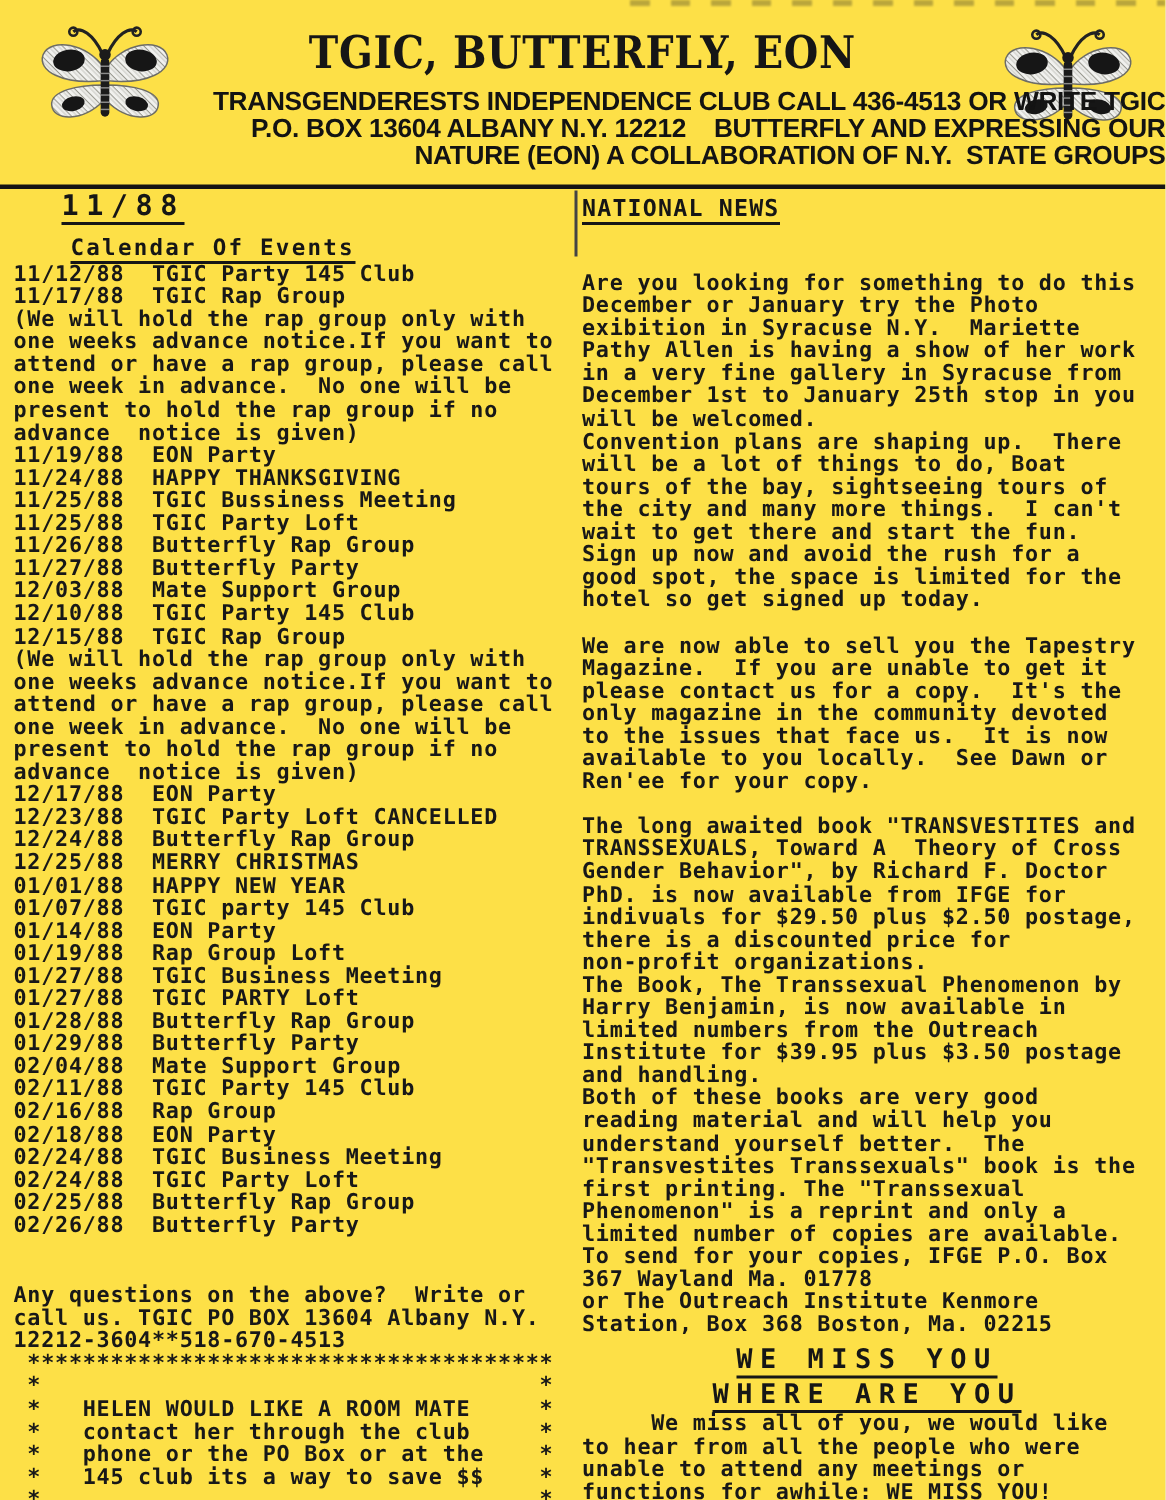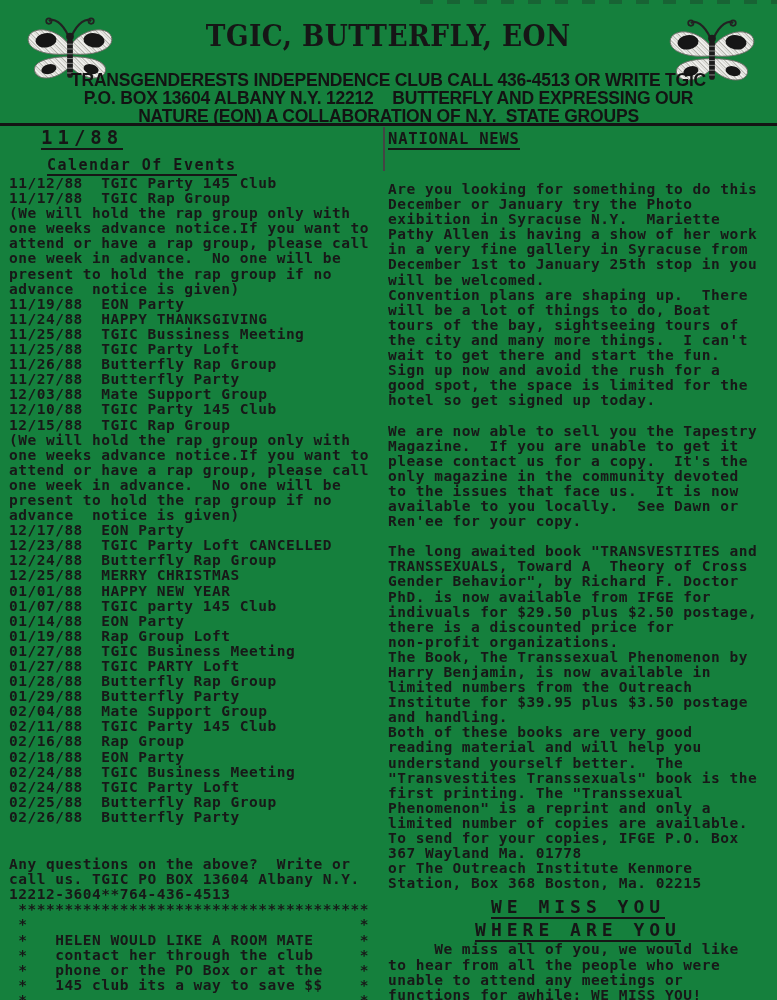--- a/index.html
+++ b/index.html
@@ -1,38 +1,38 @@
 <!DOCTYPE html>
 <html><head>
 <meta charset="utf-8">
 <style>
   html,body { margin:0; padding:0; background:#e8e8e6; }
   .page {
     position:relative; width:777px; height:1000px;
-    background:#15803d; color:#161616; overflow:hidden;
+    background:#fde047; color:#161616; overflow:hidden;
     font-family:"DejaVu Sans Mono", monospace;
   }
   
   .tw {
     font:700 14.5px/15.1px "DejaVu Sans Mono", monospace;
     letter-spacing:0.5px; white-space:pre; color:#181818; margin:0;
   }
   .gap1 { margin-top:32px; }
   .ul { border-bottom:2.5px solid #161616; padding-bottom:0; display:inline-block; }
 
   .butterfly-left  { position:absolute; left:22px;  top:6px;  width:96px; height:84px; }
   .butterfly-right { position:absolute; left:664px; top:8px;  width:96px; height:84px; }
 
   .title {
     position:absolute; left:110px; right:110px; top:18px; text-align:center;
     font:700 30px/36px "DejaVu Serif", serif; letter-spacing:0.5px;
   }
   .title span { display:inline-block; transform:scaleX(0.88); transform-origin:center; }
   .subtitle {
-    position:absolute; left:0; right:0; top:71px; text-align:center;
+    position:absolute; left:0; right:0; top:58px; text-align:right;
     font:700 17.5px/18.2px "Liberation Sans", sans-serif;
     letter-spacing:-0.2px; white-space:pre; color:#131313;
   }
   .rule { position:absolute; left:0; right:0; top:123px; height:3px; background:#141414; }
   .col-divider { position:absolute; left:383px; top:127px; width:2px; height:44px; background:#444; }
 
   .left-col  { position:absolute; left:9px;   top:127px; width:378px; }
   .right-col { position:absolute; left:388px; top:130px; width:380px; }
 
   .h-issue { font:700 19px/21px "DejaVu Sans Mono", monospace; letter-spacing:5px; margin:0 0 0 32px; }
@@ -146,21 +146,21 @@
 02/04/88  Mate Support Group
 02/11/88  TGIC Party 145 Club
 02/16/88  Rap Group
 02/18/88  EON Party
 02/24/88  TGIC Business Meeting
 02/24/88  TGIC Party Loft
 02/25/88  Butterfly Rap Group
 02/26/88  Butterfly Party</div>
     <div class="tw gap1">Any questions on the above?  Write or
 call us. TGIC PO BOX 13604 Albany N.Y.
-12212-3604**764-436-4513</div>
+12212-3604**518-670-4513</div>
     <div class="tw"> **************************************
  *                                    *
  *   HELEN WOULD LIKE A ROOM MATE     *
  *   contact her through the club     *
  *   phone or the PO Box or at the    *
  *   145 club its a way to save $$    *
  *                                    *
  **************************************</div>
   </div>
 

